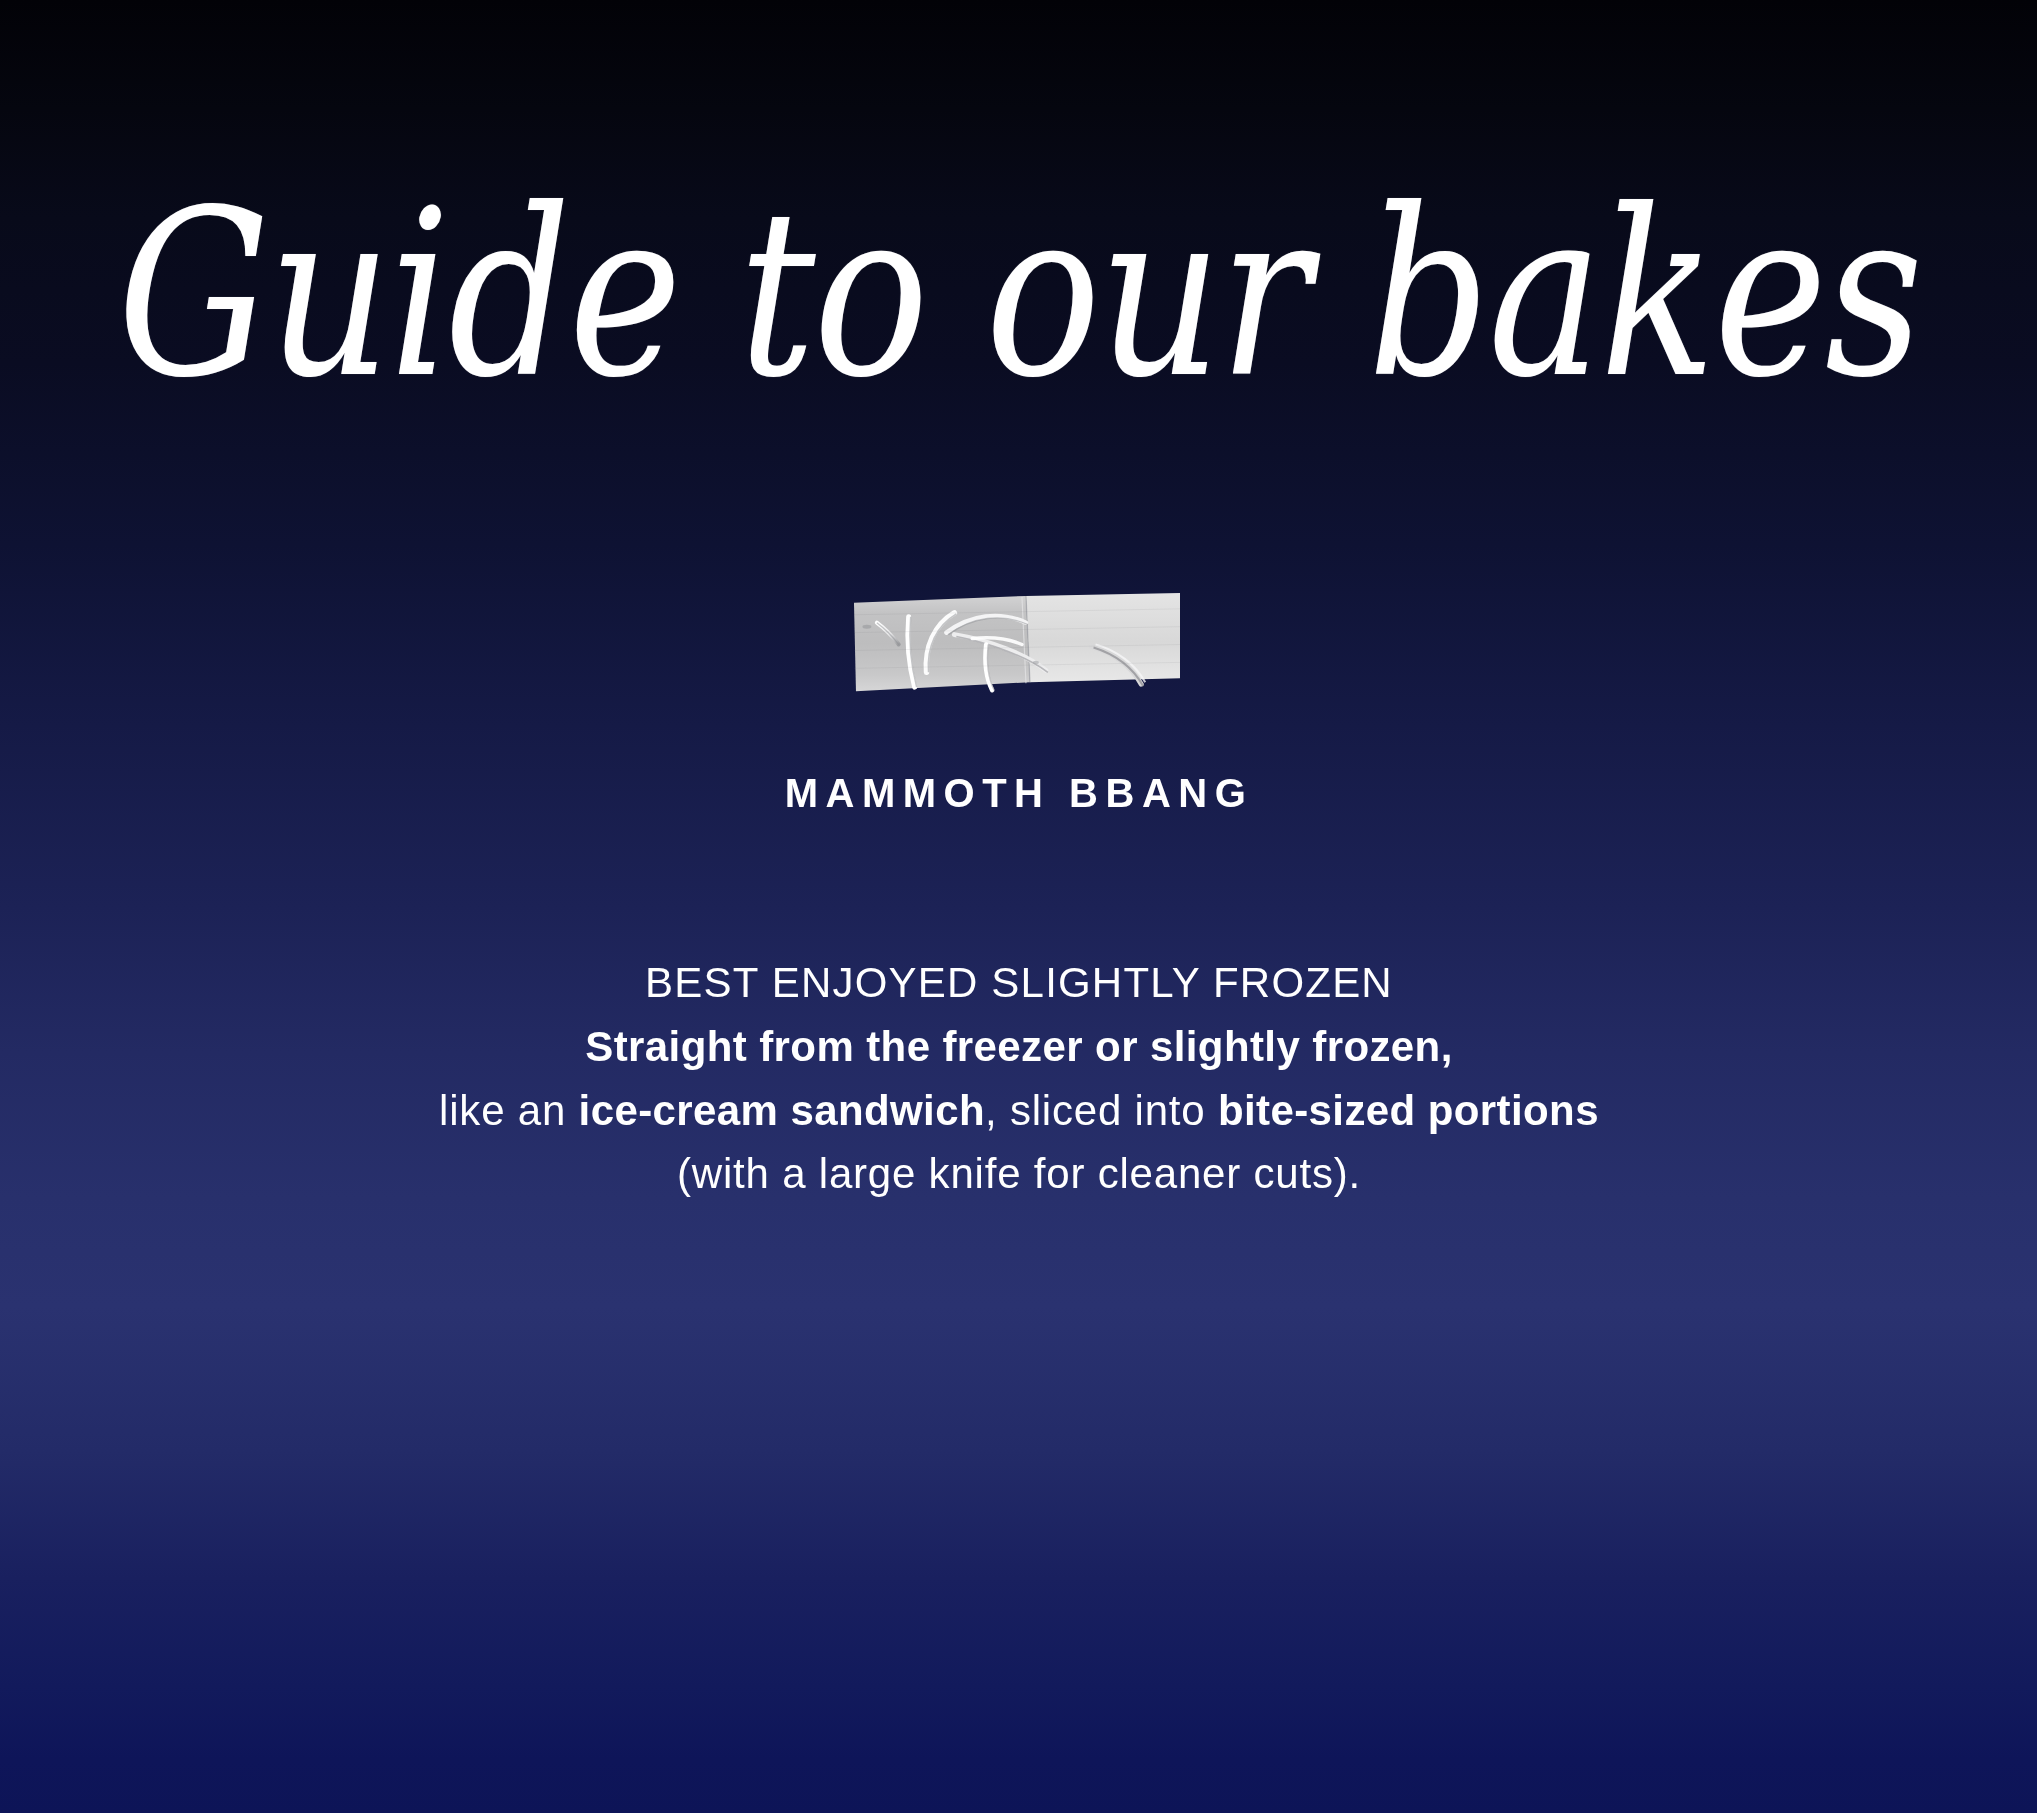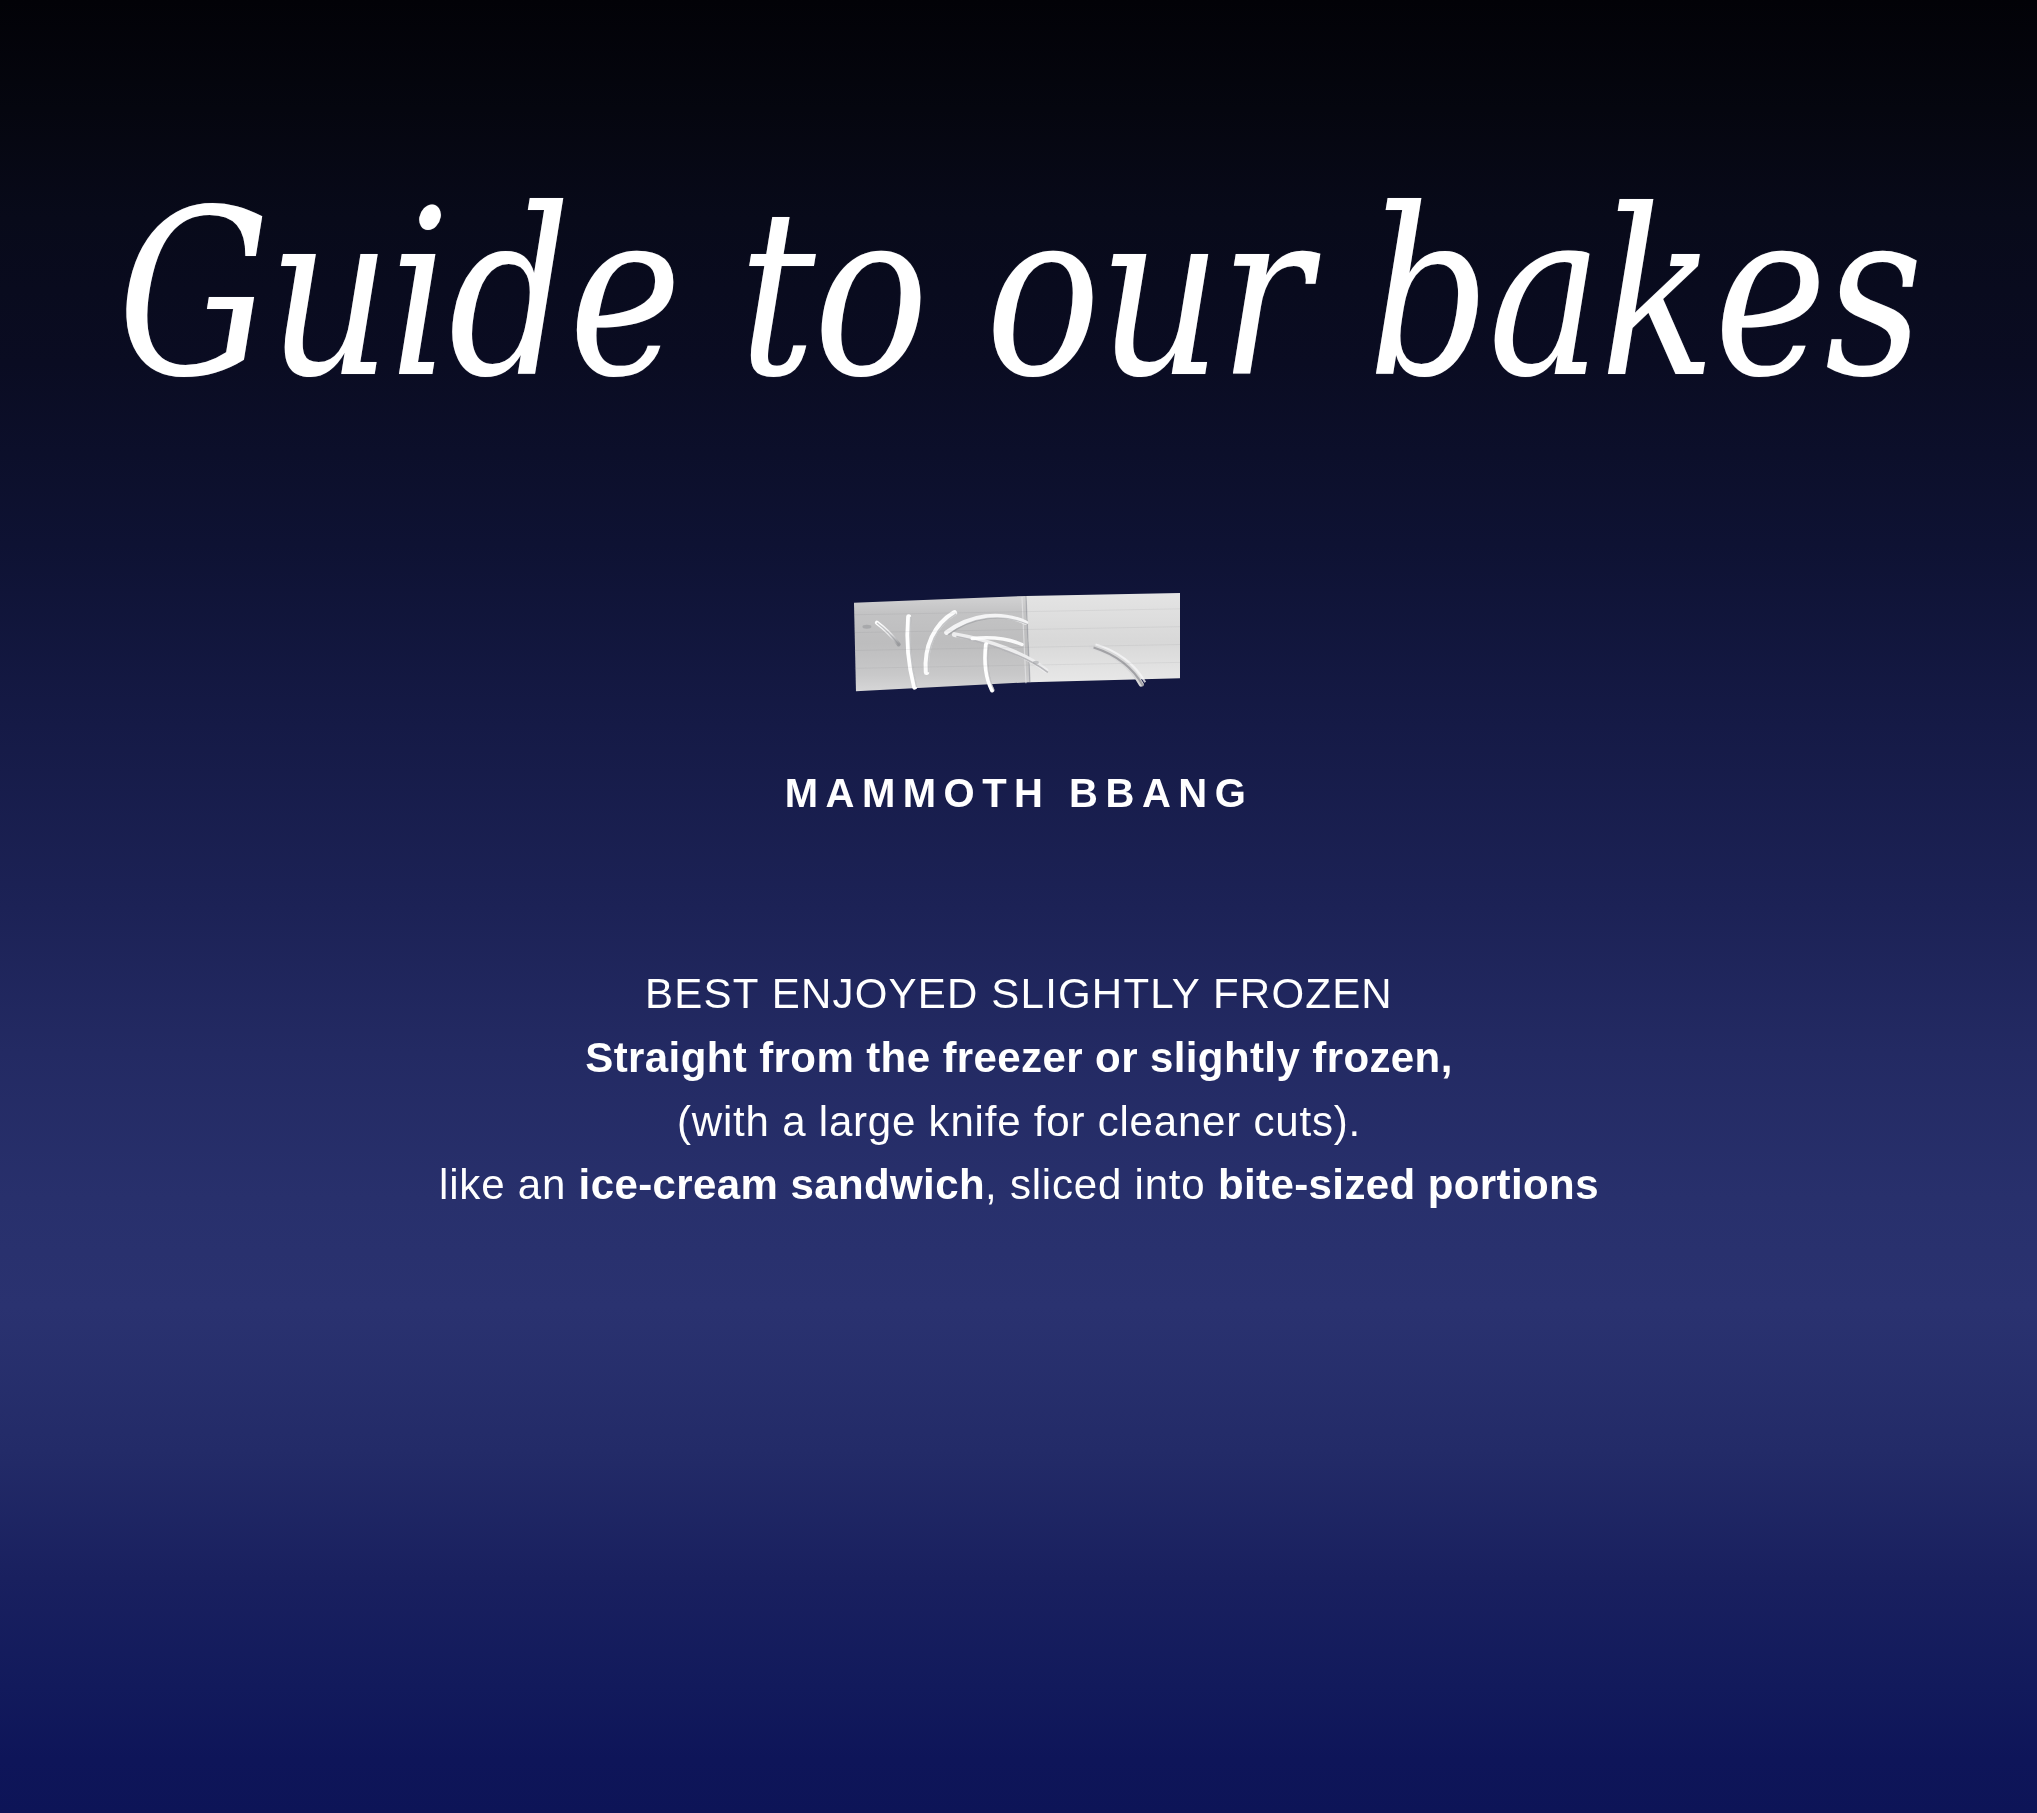--- a/index.html
+++ b/index.html
@@ -92,21 +92,21 @@
   
   .copy {
     position: absolute;
     top: 950px;
     left: 0;
     width: 100%;
     text-align: center;
     color: #ffffff;
   }
 
-  .block { margin: 12px; }
+  .block { margin: 1px; }
 
   .block + .block { margin-top: 60px; }
 
   .heading {
     font-size: 42px;
     font-weight: 400;
     letter-spacing: 1.2px;
     line-height: 1.52;
     color: #ffffff;
   }
@@ -203,22 +203,22 @@
 
   <div class="product-name">MAMMOTH BBANG</div>
 
   <div class="copy">
 
     <div class="block">
       <div class="heading">BEST ENJOYED SLIGHTLY FROZEN</div>
 
       <div class="line strong">Straight from the freezer or slightly frozen,</div>
 
+      <div class="line"><span>like an </span><b>ice-cream sandwich</b><span>, sliced into </span><b>bite-sized portions</b></div>
+
       <div class="line">(with a large knife for cleaner cuts).</div>
-
-      <div class="line"><span>like an </span><b>ice-cream sandwich</b><span>, sliced into </span><b>bite-sized portions</b></div>
     </div>
 
 
   </div>
 
 </div>
 
 
 </body></html>

